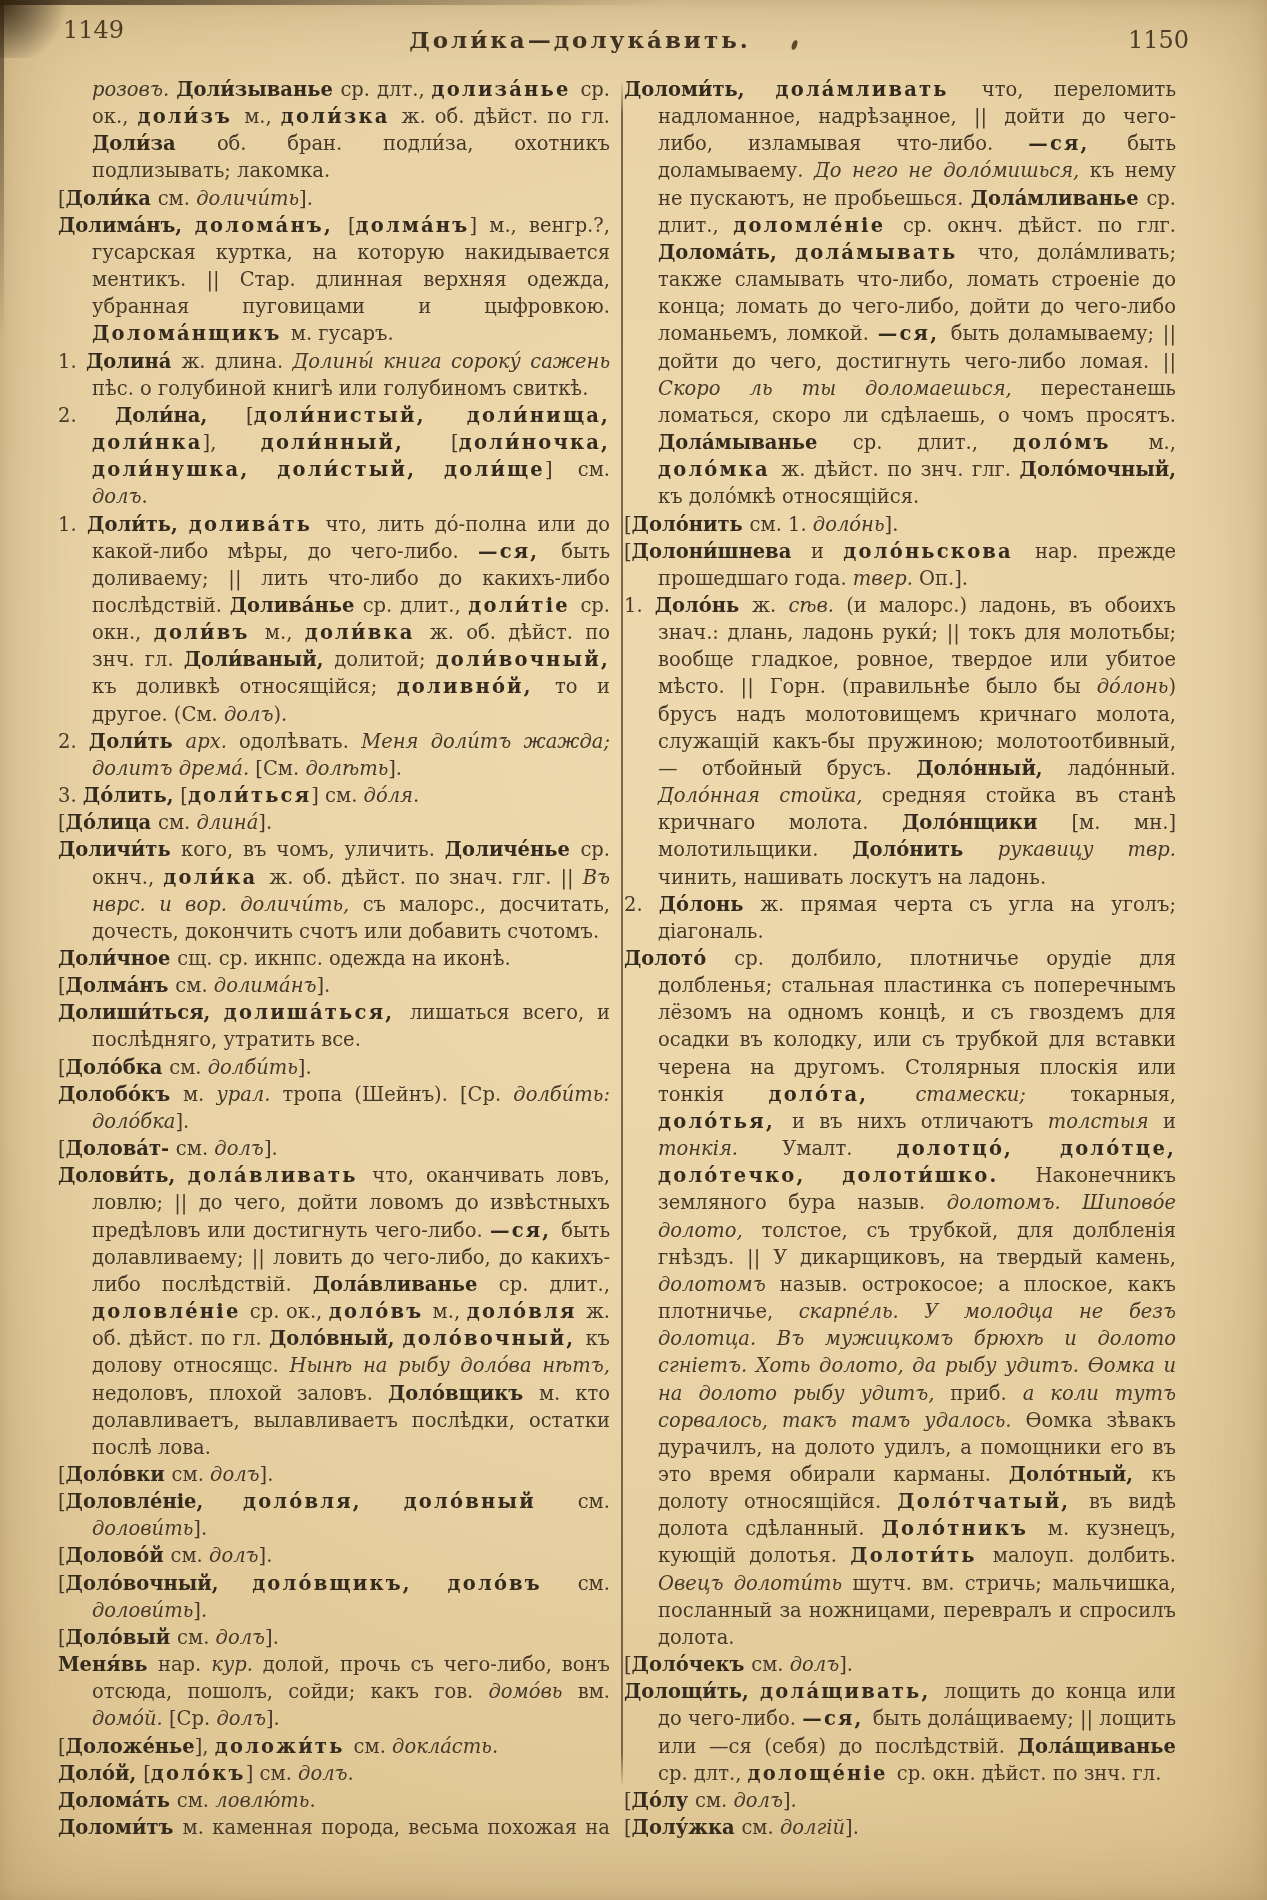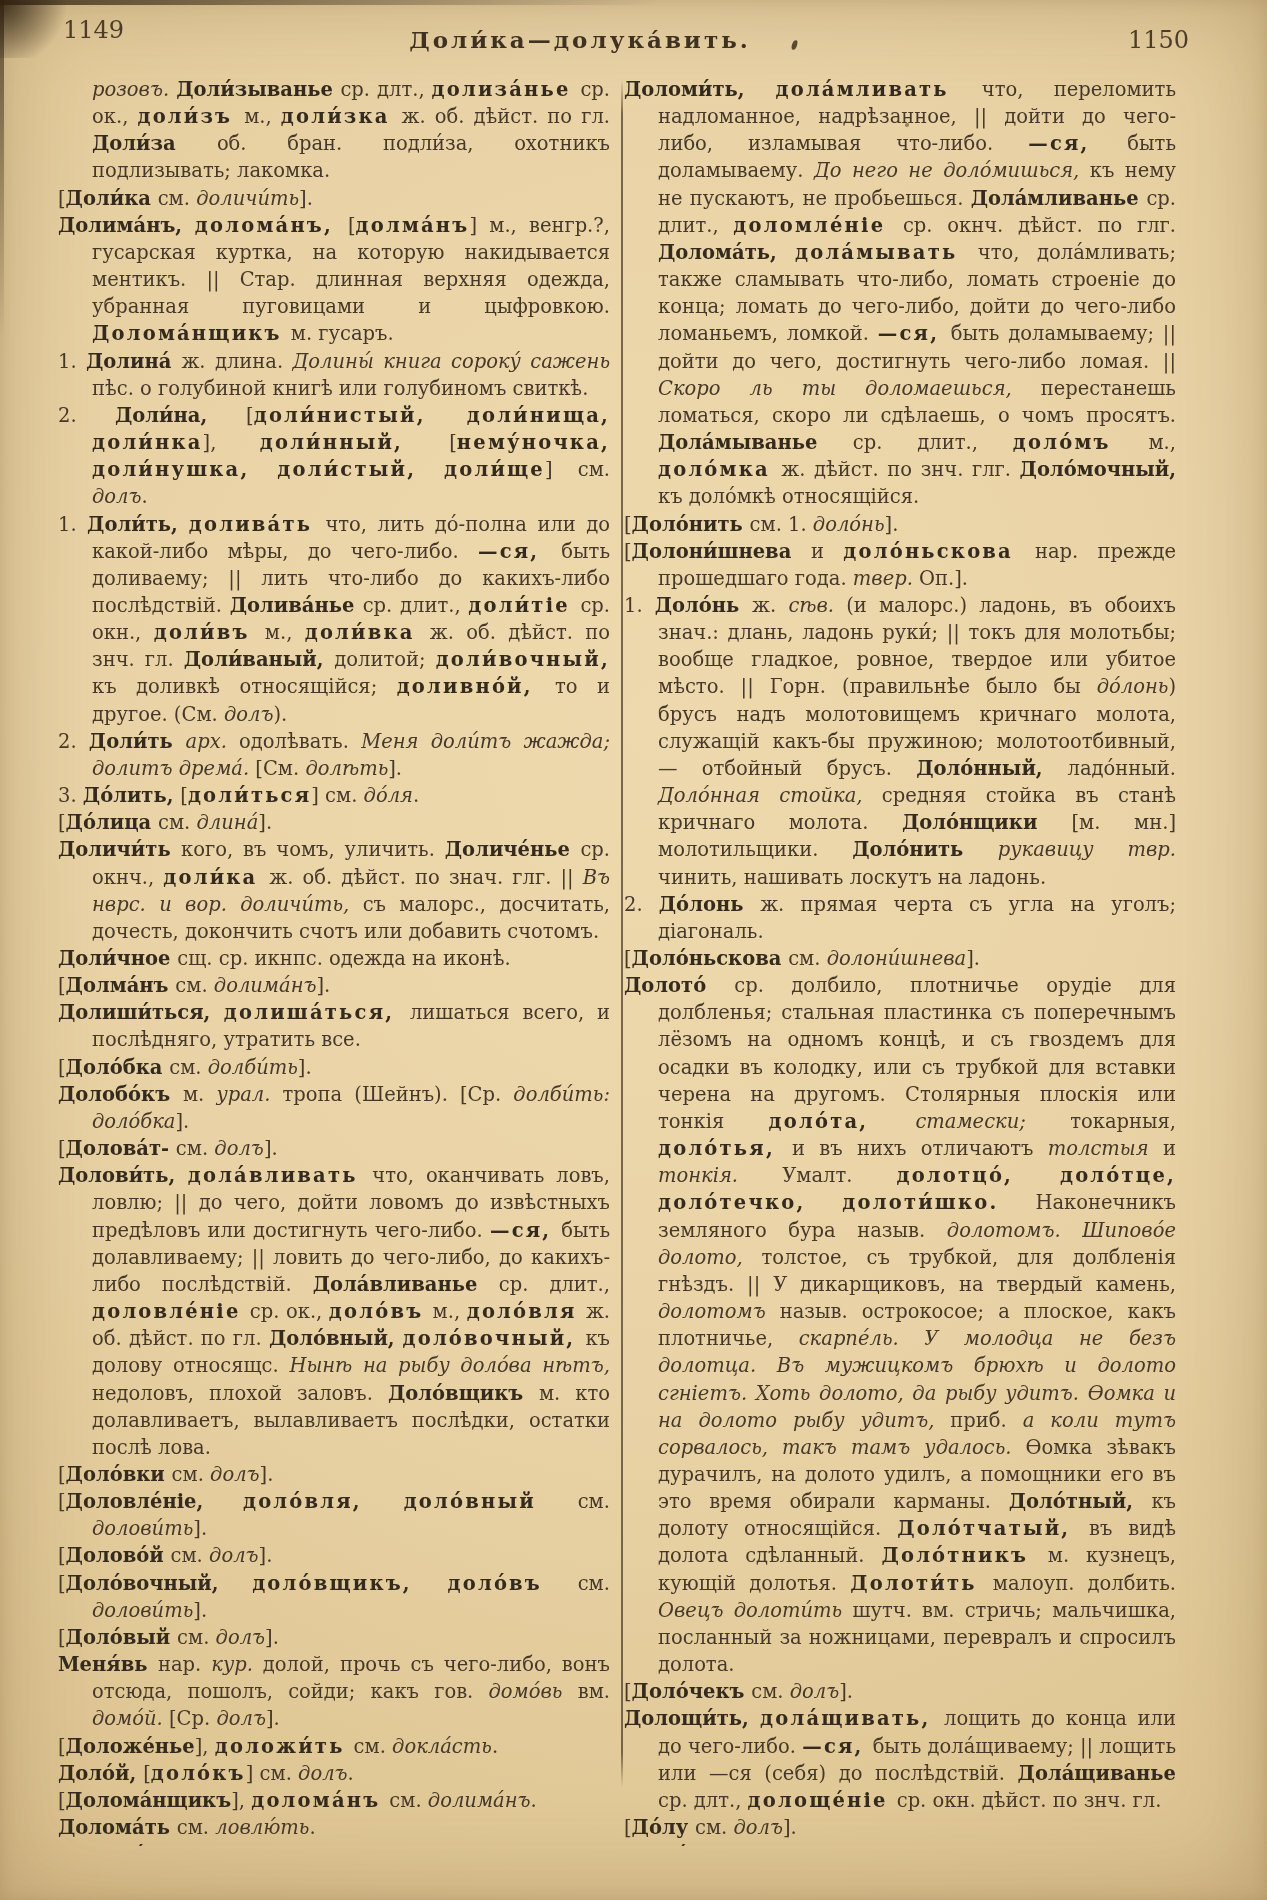--- a/index.html
+++ b/index.html
@@ -59,53 +59,51 @@
 
   <span class="pagenum left">1149</span>
   <span class="running-title">Доли́ка—долука́вить.</span>
   <span class="pagenum right">1150</span>
 
   <div class="col col-left" id="col-left">
       <p class="entry cont"><span class="i">розовъ. </span><span class="b">Доли́зыванье </span><span class="n">ср. длт., </span><span class="bs">долиза́нье </span><span class="n">ср. ок., </span><span class="bs">доли́зъ </span><span class="n">м., </span><span class="bs">доли́зка </span><span class="n">ж. об. дѣйст. по гл. </span><span class="b">Доли́за </span><span class="n">об. бран. подли́за, охотникъ подлизывать; лакомка.</span></p>
       <p class="entry"><span class="n">[</span><span class="b">Доли́ка </span><span class="n">см. </span><span class="i">доличи́ть</span><span class="n">].</span></p>
       <p class="entry"><span class="b">Долима́нъ, </span><span class="bs">долома́нъ, </span><span class="n">[</span><span class="bs">долма́нъ</span><span class="n">] м., венгр.?, гусарская куртка, на которую накидывается ментикъ. || Стар. длинная верхняя одежда, убранная пуговицами и цыфровкою. </span><span class="bs">Долома́нщикъ </span><span class="n">м. гусаръ.</span></p>
       <p class="entry"><span class="num">1. </span><span class="b">Долина́ </span><span class="n">ж. длина. </span><span class="i">Долины́ книга сороку́ сажень </span><span class="n">пѣс. о голубиной книгѣ или голубиномъ свиткѣ.</span></p>
-      <p class="entry"><span class="num">2. </span><span class="b">Доли́на, </span><span class="n">[</span><span class="bs">доли́нистый, доли́нища, доли́нка</span><span class="n">], </span><span class="bs">доли́нный, </span><span class="n">[</span><span class="bs">нему́ночка, доли́нушка, доли́стый, доли́ще</span><span class="n">] см. </span><span class="i">долъ</span><span class="n">.</span></p>
+      <p class="entry"><span class="num">2. </span><span class="b">Доли́на, </span><span class="n">[</span><span class="bs">доли́нистый, доли́нища, доли́нка</span><span class="n">], </span><span class="bs">доли́нный, </span><span class="n">[</span><span class="bs">доли́ночка, доли́нушка, доли́стый, доли́ще</span><span class="n">] см. </span><span class="i">долъ</span><span class="n">.</span></p>
       <p class="entry"><span class="num">1. </span><span class="b">Доли́ть, </span><span class="bs">долива́ть </span><span class="n">что, лить до́-полна или до какой-либо мѣры, до чего-либо. </span><span class="bs">—ся, </span><span class="n">быть доливаему; || лить что-либо до какихъ-либо послѣдствій. </span><span class="b">Долива́нье </span><span class="n">ср. длит., </span><span class="bs">доли́тіе </span><span class="n">ср. окн., </span><span class="bs">доли́въ </span><span class="n">м., </span><span class="bs">доли́вка </span><span class="n">ж. об. дѣйст. по знч. гл. </span><span class="b">Доли́ваный, </span><span class="n">долитой; </span><span class="bs">доли́вочный, </span><span class="n">къ доливкѣ относящійся; </span><span class="bs">доливно́й, </span><span class="n">то и другое. (См. </span><span class="i">долъ</span><span class="n">).</span></p>
       <p class="entry"><span class="num">2. </span><span class="b">Доли́ть </span><span class="i">арх. </span><span class="n">одолѣвать. </span><span class="i">Меня доли́тъ жажда; долитъ дрема́. </span><span class="n">[См. </span><span class="i">долѣть</span><span class="n">].</span></p>
       <p class="entry"><span class="num">3. </span><span class="b">До́лить, </span><span class="n">[</span><span class="bs">доли́ться</span><span class="n">] см. </span><span class="i">до́ля</span><span class="n">.</span></p>
       <p class="entry"><span class="n">[</span><span class="b">До́лица </span><span class="n">см. </span><span class="i">длина́</span><span class="n">].</span></p>
       <p class="entry"><span class="b">Доличи́ть </span><span class="n">кого, въ чомъ, уличить. </span><span class="b">Доличе́нье </span><span class="n">ср. окнч., </span><span class="bs">доли́ка </span><span class="n">ж. об. дѣйст. по знач. глг. || </span><span class="i">Въ нврс. и вор. доличи́ть, </span><span class="n">съ малорс., досчитать, дочесть, докончить счотъ или добавить счотомъ.</span></p>
       <p class="entry"><span class="b">Доли́чное </span><span class="n">сщ. ср. икнпс. одежда на иконѣ.</span></p>
       <p class="entry"><span class="n">[</span><span class="b">Долма́нъ </span><span class="n">см. </span><span class="i">долима́нъ</span><span class="n">].</span></p>
       <p class="entry"><span class="b">Долиши́ться, </span><span class="bs">долиша́ться, </span><span class="n">лишаться всего, и послѣдняго, утратить все.</span></p>
       <p class="entry"><span class="n">[</span><span class="b">Доло́бка </span><span class="n">см. </span><span class="i">долби́ть</span><span class="n">].</span></p>
       <p class="entry"><span class="b">Долобо́къ </span><span class="n">м. </span><span class="i">урал. </span><span class="n">тропа (Шейнъ). [Ср. </span><span class="i">долби́ть: доло́бка</span><span class="n">].</span></p>
       <p class="entry"><span class="n">[</span><span class="b">Долова́т- </span><span class="n">см. </span><span class="i">долъ</span><span class="n">].</span></p>
       <p class="entry"><span class="b">Долови́ть, </span><span class="bs">дола́вливать </span><span class="n">что, оканчивать ловъ, ловлю; || до чего, дойти ловомъ до извѣстныхъ предѣловъ или достигнуть чего-либо. </span><span class="bs">—ся, </span><span class="n">быть долавливаему; || ловить до чего-либо, до какихъ-либо послѣдствій. </span><span class="b">Дола́вливанье </span><span class="n">ср. длит., </span><span class="bs">доловле́ніе </span><span class="n">ср. ок., </span><span class="bs">доло́въ </span><span class="n">м., </span><span class="bs">доло́вля </span><span class="n">ж. об. дѣйст. по гл. </span><span class="b">Доло́вный, </span><span class="bs">доло́вочный, </span><span class="n">къ долову относящс. </span><span class="i">Нынѣ на рыбу доло́ва нѣтъ, </span><span class="n">недоловъ, плохой заловъ. </span><span class="b">Доло́вщикъ </span><span class="n">м. кто долавливаетъ, вылавливаетъ послѣдки, остатки послѣ лова.</span></p>
       <p class="entry"><span class="n">[</span><span class="b">Доло́вки </span><span class="n">см. </span><span class="i">долъ</span><span class="n">].</span></p>
       <p class="entry"><span class="n">[</span><span class="b">Доловле́ніе, </span><span class="bs">доло́вля, доло́вный </span><span class="n">см. </span><span class="i">долови́ть</span><span class="n">].</span></p>
       <p class="entry"><span class="n">[</span><span class="b">Долово́й </span><span class="n">см. </span><span class="i">долъ</span><span class="n">].</span></p>
       <p class="entry"><span class="n">[</span><span class="b">Доло́вочный, </span><span class="bs">доло́вщикъ, доло́въ </span><span class="n">см. </span><span class="i">долови́ть</span><span class="n">].</span></p>
       <p class="entry"><span class="n">[</span><span class="b">Доло́вый </span><span class="n">см. </span><span class="i">долъ</span><span class="n">].</span></p>
       <p class="entry"><span class="b">Меня́вь </span><span class="n">нар. </span><span class="i">кур. </span><span class="n">долой, прочь съ чего-либо, вонъ отсюда, пошолъ, сойди; какъ гов. </span><span class="i">домо́вь </span><span class="n">вм. </span><span class="i">домо́й. </span><span class="n">[Ср. </span><span class="i">долъ</span><span class="n">].</span></p>
       <p class="entry"><span class="n">[</span><span class="b">Доложе́нье</span><span class="n">], </span><span class="bs">доложи́ть </span><span class="n">см. </span><span class="i">докла́сть</span><span class="n">.</span></p>
       <p class="entry"><span class="b">Доло́й, </span><span class="n">[</span><span class="bs">доло́къ</span><span class="n">] см. </span><span class="i">долъ</span><span class="n">.</span></p>
-      <p class="entry"><span class="n">[</span><span class="b">Долома́нщикъ</span><span class="n">], </span><span class="bs">долома́нъ </span><span class="n">см. </span><span class="i">долима́нъ</span><span class="n">.</span></p>
       <p class="entry"><span class="b">Долома́ть </span><span class="n">см. </span><span class="i">ловлю́ть</span><span class="n">.</span></p>
       <p class="entry"><span class="b">Доломи́тъ </span><span class="n">м. каменная порода, весьма похожая на мраморъ, состоящ. изъ углекислой извести и магнезіи. </span></p>
     </div>
   <div class="divider"></div>
   <div class="col col-right" id="col-right">
       <p class="entry"><span class="b">Доломи́ть, </span><span class="bs">дола́мливать </span><span class="n">что, переломить надломанное, надрѣзанное, || дойти до чего-либо, изламывая что-либо. </span><span class="bs">—ся, </span><span class="n">быть доламываему. </span><span class="i">До него не доло́мишься, </span><span class="n">къ нему не пускаютъ, не пробьешься. </span><span class="b">Дола́мливанье </span><span class="n">ср. длит., </span><span class="bs">доломле́ніе </span><span class="n">ср. окнч. дѣйст. по глг. </span><span class="b">Долома́ть, </span><span class="bs">дола́мывать </span><span class="n">что, дола́мливать; также сламывать что-либо, ломать строеніе до конца; ломать до чего-либо, дойти до чего-либо ломаньемъ, ломкой. </span><span class="bs">—ся, </span><span class="n">быть доламываему; || дойти до чего, достигнуть чего-либо ломая. || </span><span class="i">Скоро ль ты доломаешься, </span><span class="n">перестанешь ломаться, скоро ли сдѣлаешь, о чомъ просятъ. </span><span class="b">Дола́мыванье </span><span class="n">ср. длит., </span><span class="bs">доло́мъ </span><span class="n">м., </span><span class="bs">доло́мка </span><span class="n">ж. дѣйст. по знч. глг. </span><span class="b">Доло́мочный, </span><span class="n">къ доло́мкѣ относящійся.</span></p>
       <p class="entry"><span class="n">[</span><span class="b">Доло́нить </span><span class="n">см. 1. </span><span class="i">доло́нь</span><span class="n">].</span></p>
       <p class="entry"><span class="n">[</span><span class="b">Долони́шнева </span><span class="n">и </span><span class="bs">доло́ньскова </span><span class="n">нар. прежде прошедшаго года. </span><span class="i">твер. </span><span class="n">Оп.].</span></p>
       <p class="entry"><span class="num">1. </span><span class="b">Доло́нь </span><span class="n">ж. </span><span class="i">сѣв. </span><span class="n">(и малорс.) ладонь, въ обоихъ знач.: длань, ладонь руки́; || токъ для молотьбы; вообще гладкое, ровное, твердое или убитое мѣсто. || Горн. (правильнѣе было бы </span><span class="i">до́лонь</span><span class="n">) брусъ надъ молотовищемъ кричнаго молота, служащій какъ-бы пружиною; молотоотбивный, — отбойный брусъ. </span><span class="b">Доло́нный, </span><span class="n">ладо́нный. </span><span class="i">Доло́нная стойка, </span><span class="n">средняя стойка въ станѣ кричнаго молота. </span><span class="b">Доло́нщики </span><span class="n">[м. мн.] молотильщики. </span><span class="b">Доло́нить </span><span class="i">рукавицу твр. </span><span class="n">чинить, нашивать лоскутъ на ладонь.</span></p>
       <p class="entry"><span class="num">2. </span><span class="b">До́лонь </span><span class="n">ж. прямая черта съ угла на уголъ; діагональ.</span></p>
-      <p class="entry"><span class="n">[</span><span class="b">Доло́ньскова </span><span class="n">см. </span><span class="i">долони́шнева</span><span class="n">].</span></p>
       <p class="entry"><span class="b">Долото́ </span><span class="n">ср. долбило, плотничье орудіе для долбленья; стальная пластинка съ поперечнымъ лёзомъ на одномъ концѣ, и съ гвоздемъ для осадки въ колодку, или съ трубкой для вставки черена на другомъ. Столярныя плоскія или тонкія </span><span class="bs">доло́та, </span><span class="i">стамески; </span><span class="n">токарныя, </span><span class="bs">доло́тья, </span><span class="n">и въ нихъ отличаютъ </span><span class="i">толстыя </span><span class="n">и </span><span class="i">тонкія. </span><span class="n">Умалт. </span><span class="bs">долотцо́, доло́тце, доло́течко, долоти́шко. </span><span class="n">Наконечникъ земляного бура назыв. </span><span class="i">долотомъ. </span><span class="i">Шипово́е долото, </span><span class="n">толстое, съ трубкой, для долбленія гнѣздъ. || У дикарщиковъ, на твердый камень, </span><span class="i">долотомъ </span><span class="n">назыв. острокосое; а плоское, какъ плотничье, </span><span class="i">скарпе́ль. </span><span class="i">У молодца не безъ долотца. Въ мужицкомъ брюхѣ и долото сгніетъ. Хоть долото, да рыбу удитъ. Ѳомка и на долото рыбу удитъ, </span><span class="n">приб. </span><span class="i">а коли тутъ сорвалось, такъ тамъ удалось. </span><span class="n">Ѳомка зѣвакъ дурачилъ, на долото удилъ, а помощники его въ это время обирали карманы. </span><span class="b">Доло́тный, </span><span class="n">къ долоту относящійся. </span><span class="bs">Доло́тчатый, </span><span class="n">въ видѣ долота сдѣланный. </span><span class="bs">Доло́тникъ </span><span class="n">м. кузнецъ, кующій долотья. </span><span class="bs">Долоти́ть </span><span class="n">малоуп. долбить. </span><span class="i">Овецъ долоти́ть </span><span class="n">шутч. вм. стричь; мальчишка, посланный за ножницами, перевралъ и спросилъ долота.</span></p>
       <p class="entry"><span class="n">[</span><span class="b">Доло́чекъ </span><span class="n">см. </span><span class="i">долъ</span><span class="n">].</span></p>
       <p class="entry"><span class="b">Долощи́ть, </span><span class="bs">дола́щивать, </span><span class="n">лощить до конца или до чего-либо. </span><span class="bs">—ся, </span><span class="n">быть дола́щиваему; || лощить или —ся (себя) до послѣдствій. </span><span class="b">Дола́щиванье </span><span class="n">ср. длт., </span><span class="bs">долоще́ніе </span><span class="n">ср. окн. дѣйст. по знч. гл.</span></p>
       <p class="entry"><span class="n">[</span><span class="b">До́лу </span><span class="n">см. </span><span class="i">долъ</span><span class="n">].</span></p>
       <p class="entry"><span class="n">[</span><span class="b">Долу́жка </span><span class="n">см. </span><span class="i">долгій</span><span class="n">].</span></p>
     </div>
 
   <div class="speck speck-1"></div>
   <div class="speck speck-2"></div>
 </div>

